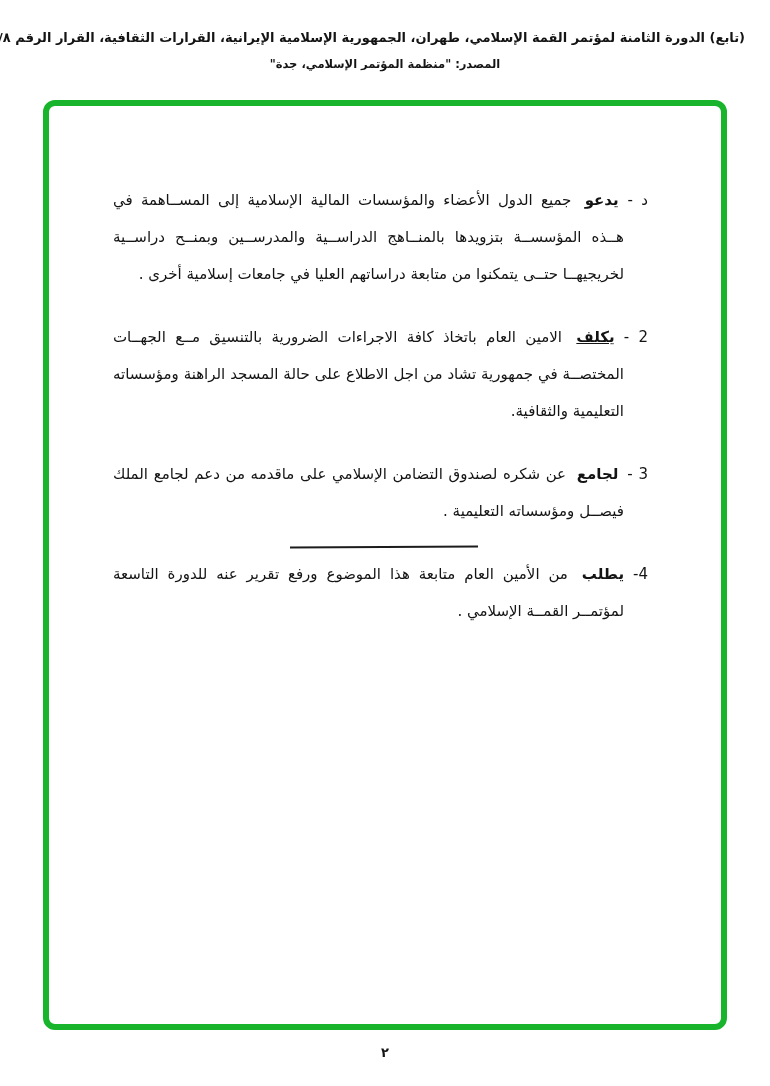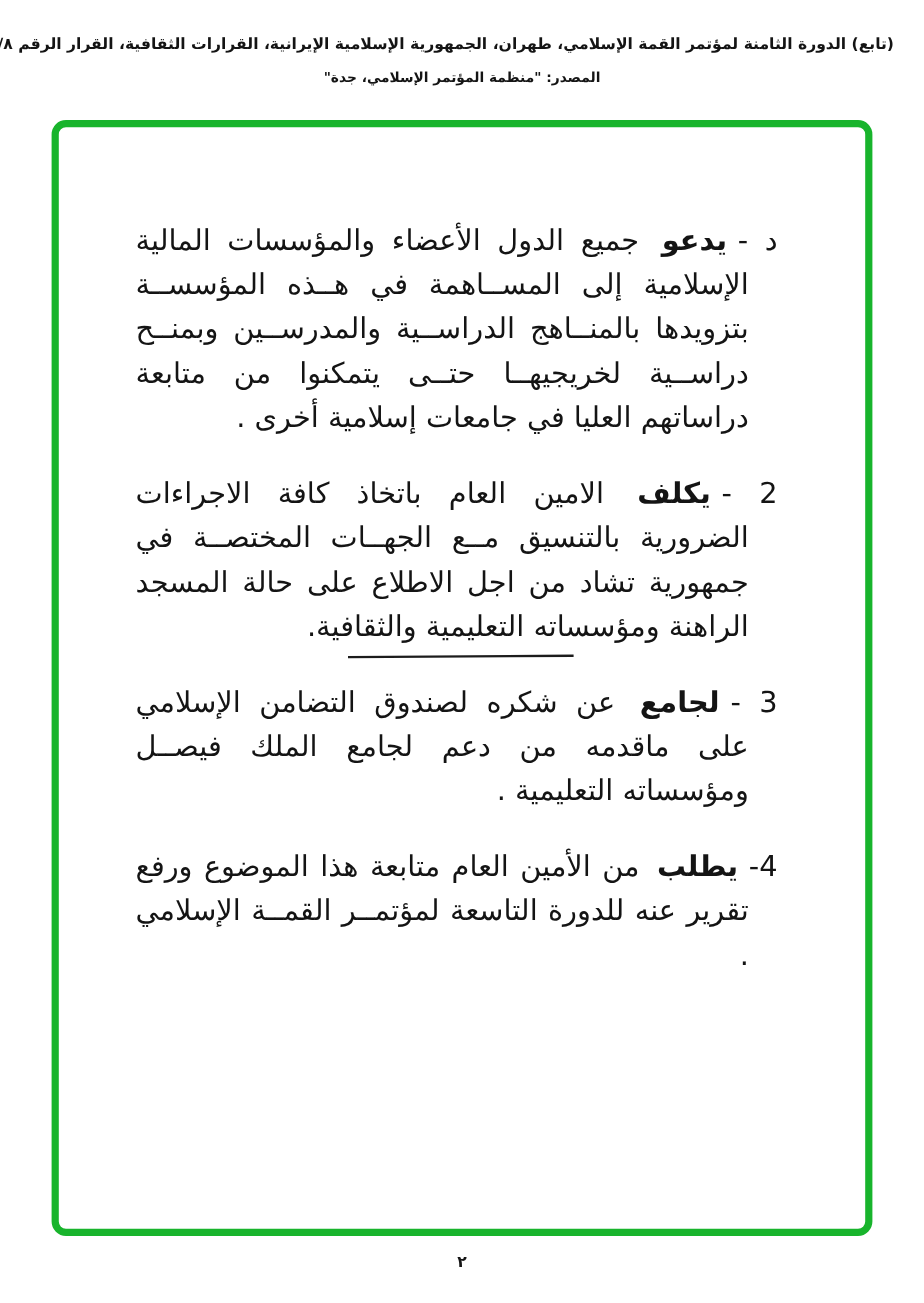--- a/index.html
+++ b/index.html
@@ -28,21 +28,21 @@
     position: absolute; left: 43px; top: 100px;
     width: 672px; height: 918px;
     border: 6px solid var(--frame-green, #18b42c);
     border-radius: 12px;
     background: #fff;
   }
 
   .content {
     position: absolute; top: 182px; right: 122px; width: 535px;
     direction: rtl; text-align: justify;
-    font-size: 24px; line-height: 37px;
+    font-size: 15px; line-height: 37px;
   }
   .item {
     margin: 0 0 26px 0;
     padding-right: 24px;
     text-indent: -24px;
   }
   .item:last-child { margin-bottom: 0; }
   .marker { display: inline; margin-left: 9px; white-space: nowrap; }
   .keyword { font-weight: bold; margin-left: 5px; }
   .itemtext { display: inline; }
@@ -71,21 +71,21 @@
 
   <div class="frame"></div>
 
   <div class="content">
 
     <div class="item">
       <span class="marker">د -</span><span class="keyword">يدعو</span> <span class="itemtext">جميع الدول الأعضاء والمؤسسات المالية الإسلامية إلى المســاهمة في هــذه المؤسســة بتزويدها بالمنــاهج الدراســية والمدرســين وبمنــح دراســية لخريجيهــا حتــى يتمكنوا من متابعة دراساتهم العليا في جامعات إسلامية أخرى .</span>
     </div>
 
     <div class="item">
-      <span class="marker">2 -</span><span class="keyword" style=" margin-top: 47px;">يكلف</span> <span class="itemtext">الامين العام باتخاذ كافة الاجراءات الضرورية بالتنسيق مــع الجهــات المختصــة في جمهورية تشاد من اجل الاطلاع على حالة المسجد الراهنة ومؤسساته التعليمية والثقافية.</span>
+      <span class="marker">2 -</span><span class="keyword" style="text-decoration: underline; margin-top: 47px;">يكلف</span> <span class="itemtext">الامين العام باتخاذ كافة الاجراءات الضرورية بالتنسيق مــع الجهــات المختصــة في جمهورية تشاد من اجل الاطلاع على حالة المسجد الراهنة ومؤسساته التعليمية والثقافية.</span>
     </div>
 
     <div class="item">
       <span class="marker">3 -</span><span class="keyword">لجامع</span> <span class="itemtext">عن شكره لصندوق التضامن الإسلامي على ماقدمه من دعم لجامع الملك فيصــل ومؤسساته التعليمية .</span>
     </div>
 
     <div class="item">
       <span class="marker">4-</span><span class="keyword">يطلب</span> <span class="itemtext">من الأمين العام متابعة هذا الموضوع ورفع تقرير عنه للدورة التاسعة لمؤتمــر القمــة الإسلامي .</span>
     </div>
 

